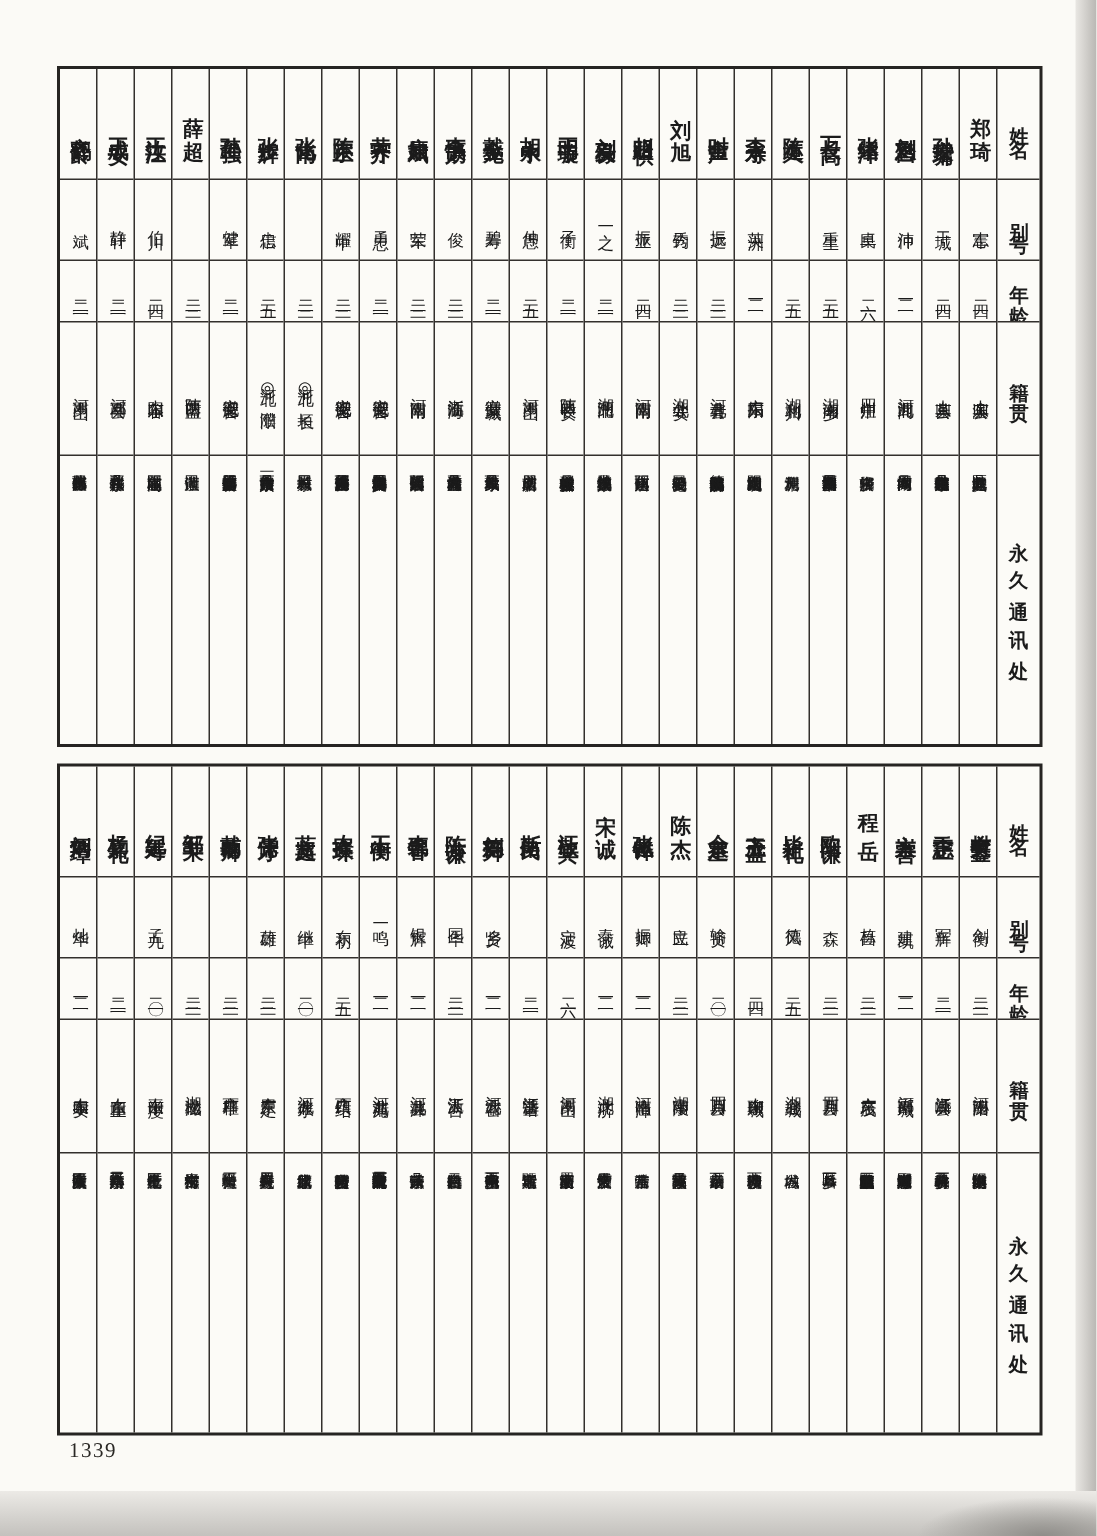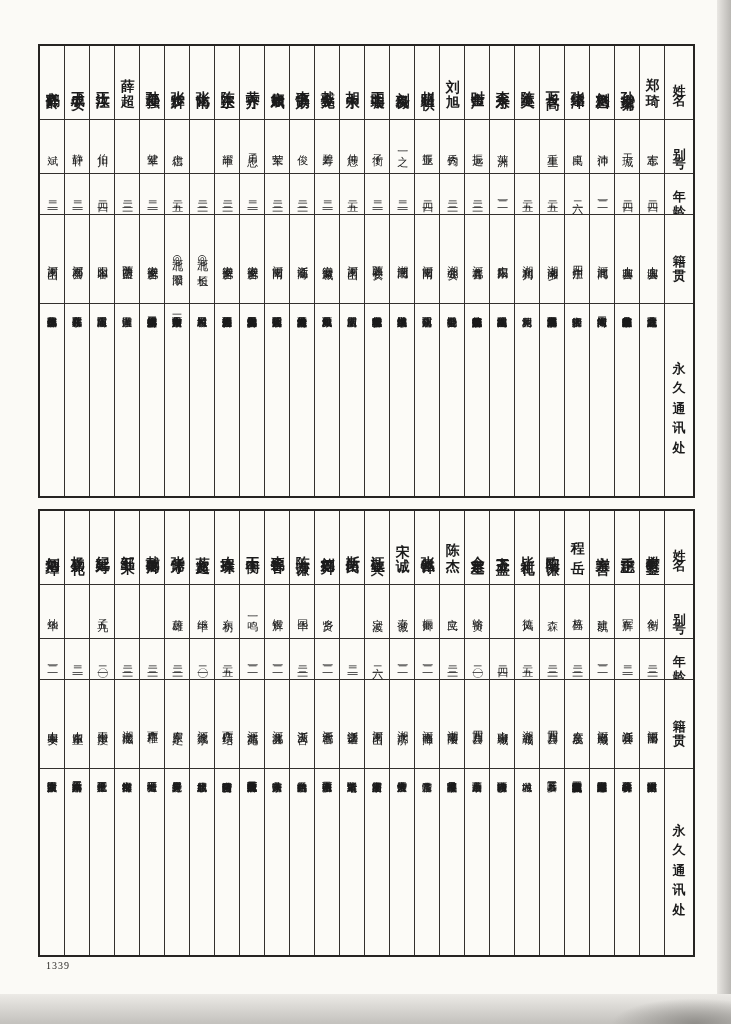--- a/index.html
+++ b/index.html
@@ -36,21 +36,21 @@
   .r-native .vtext{font-size:11px;letter-spacing:1px;}
   .r-addr .vtext{font-size:10px;line-height:11px;letter-spacing:0;}
 
   .header-col .cell{font-weight:bold;}
   .header-col .vtext{font-size:13px;}
   .header-col .r-name .vtext,.header-col .r-alias .vtext{letter-spacing:9px;}
   .header-col .r-age .vtext,.header-col .r-native .vtext{letter-spacing:14px;}
   .header-col .r-addr{align-items:center;padding-top:0;}
   .header-col .r-addr .vtext{font-size:13px;letter-spacing:20px;line-height:1;}
 
-  .page-number{position:absolute;left:46px;top:960px;font-size:10px;letter-spacing:1px;color:#2a2825;}
+  .page-number{position:absolute;left:46px;top:960px;font-size:14px;letter-spacing:1px;color:#2a2825;}
 </style>
 </head>
 <body>
 
 <div class="page">
 
   <div class="dtable top" id="table-0">
     <div class="col header-col">
       <div class="cell r-name">
           <span class="vtext">姓名</span>

